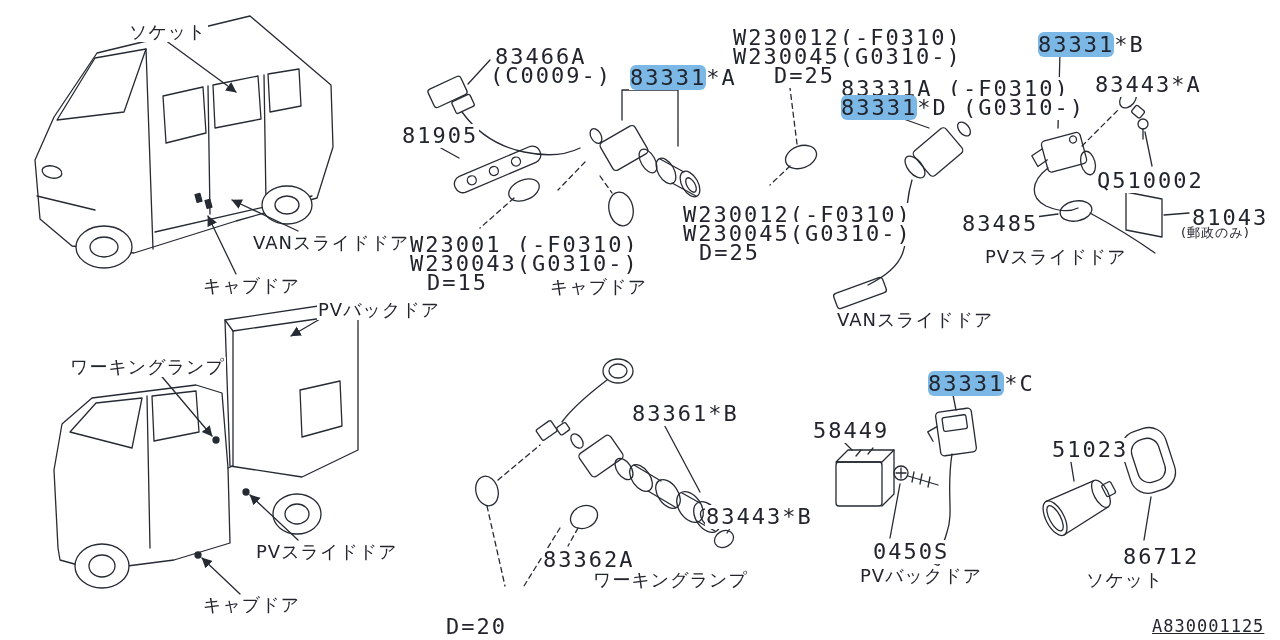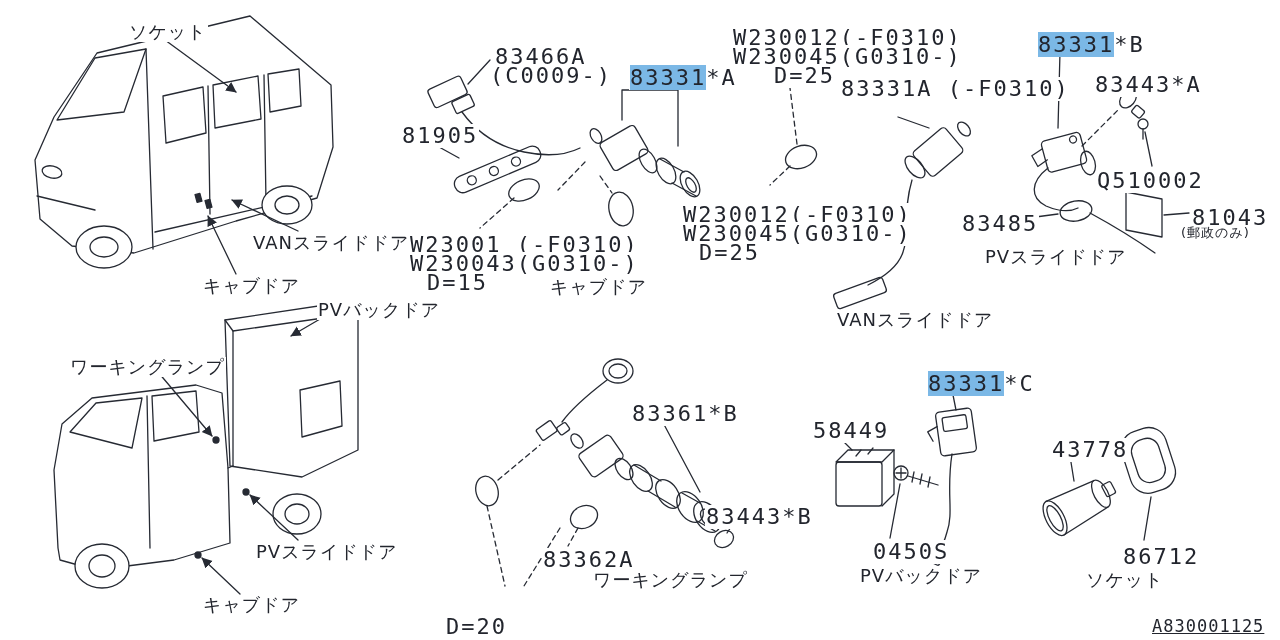--- a/index.html
+++ b/index.html
@@ -7,21 +7,21 @@
     position:relative;width:1280px;height:640px;background:#fff;overflow:hidden;
     font-family:"DejaVu Sans Mono","DejaVu Sans",monospace;color:#22252d;
   }
   #art{position:absolute;left:0;top:0;width:1280px;height:640px;}
   .lbl{
     position:absolute;white-space:nowrap;line-height:1.1;
     font-size:22px;letter-spacing:2px;background:#fff;padding:0 1px;
   }
   .jp{font-family:"DejaVu Sans","Liberation Sans",sans-serif;font-size:18px;letter-spacing:1px;}
   .sm{font-size:13px;}
-  .hl{background:var(--hl,#7bb8e6);}
+  .hl{background:var(--hl,#7bb8e6);border-radius:6px;}
   .code{font-size:17px;letter-spacing:1px;text-decoration:underline;}
 </style>
 </head>
 <body>
 
 <div id="canvas">
 
   <svg id="art" viewBox="0 0 1280 640">
     <defs>
       <marker id="arr" markerWidth="9" markerHeight="9" refX="7.5" refY="4" orient="auto">
@@ -221,20 +221,23 @@
   <div class="lbl" style="left:1037px;top:33px">
     <span class="hl">83331</span><span>*B</span>
   </div>
   <div class="lbl" style="left:1094px;top:73px">83443*A</div>
 
   <div class="lbl" style="left:629px;top:66px">
     <span class="hl">83331</span><span>*A</span>
   </div>
 
   <div class="lbl" style="left:840px;top:77px">83331A (-F0310)</div>
+  <div class="lbl" style="left:840px;top:96px">
+    <span class="hl">83331</span><span>*D (G0310-)</span>
+  </div>
 
   <div class="lbl" style="left:401px;top:124px">81905</div>
   <div class="lbl" style="left:1096px;top:169px">Q510002</div>
   <div class="lbl" style="left:961px;top:212px">83485</div>
   <div class="lbl" style="left:1191px;top:206px">81043</div>
   <div class="lbl jp sm" style="left:1180px;top:226px">(郵政のみ)</div>
 
   <div class="lbl" style="left:682px;top:203px">W230012(-F0310)</div>
   <div class="lbl" style="left:682px;top:222px">W230045(G0310-)</div>
   <div class="lbl" style="left:698px;top:241px">D=25</div>
@@ -251,21 +254,21 @@
   <div class="lbl jp" style="left:317px;top:300px">PVバックドア</div>
   <div class="lbl jp" style="left:69px;top:357px">ワーキングランプ</div>
 
   <div class="lbl" style="left:631px;top:402px">83361*B</div>
   <div class="lbl" style="left:812px;top:419px">58449</div>
 
   <div class="lbl" style="left:927px;top:372px">
     <span class="hl">83331</span><span>*C</span>
   </div>
 
-  <div class="lbl" style="left:1051px;top:438px">43778</div>
+  <div class="lbl" style="left:1051px;top:438px">51023</div>
   <div class="lbl" style="left:705px;top:505px">83443*B</div>
   <div class="lbl" style="left:542px;top:548px">83362A</div>
   <div class="lbl jp" style="left:592px;top:570px">ワーキングランプ</div>
   <div class="lbl" style="left:872px;top:540px">0450S</div>
   <div class="lbl jp" style="left:859px;top:566px">PVバックドア</div>
   <div class="lbl" style="left:1122px;top:545px">86712</div>
   <div class="lbl jp" style="left:1085px;top:570px">ソケット</div>
   <div class="lbl jp" style="left:255px;top:542px">PVスライドドア</div>
   <div class="lbl jp" style="left:202px;top:595px">キャブドア</div>
   <div class="lbl" style="left:445px;top:615px">D=20</div>

